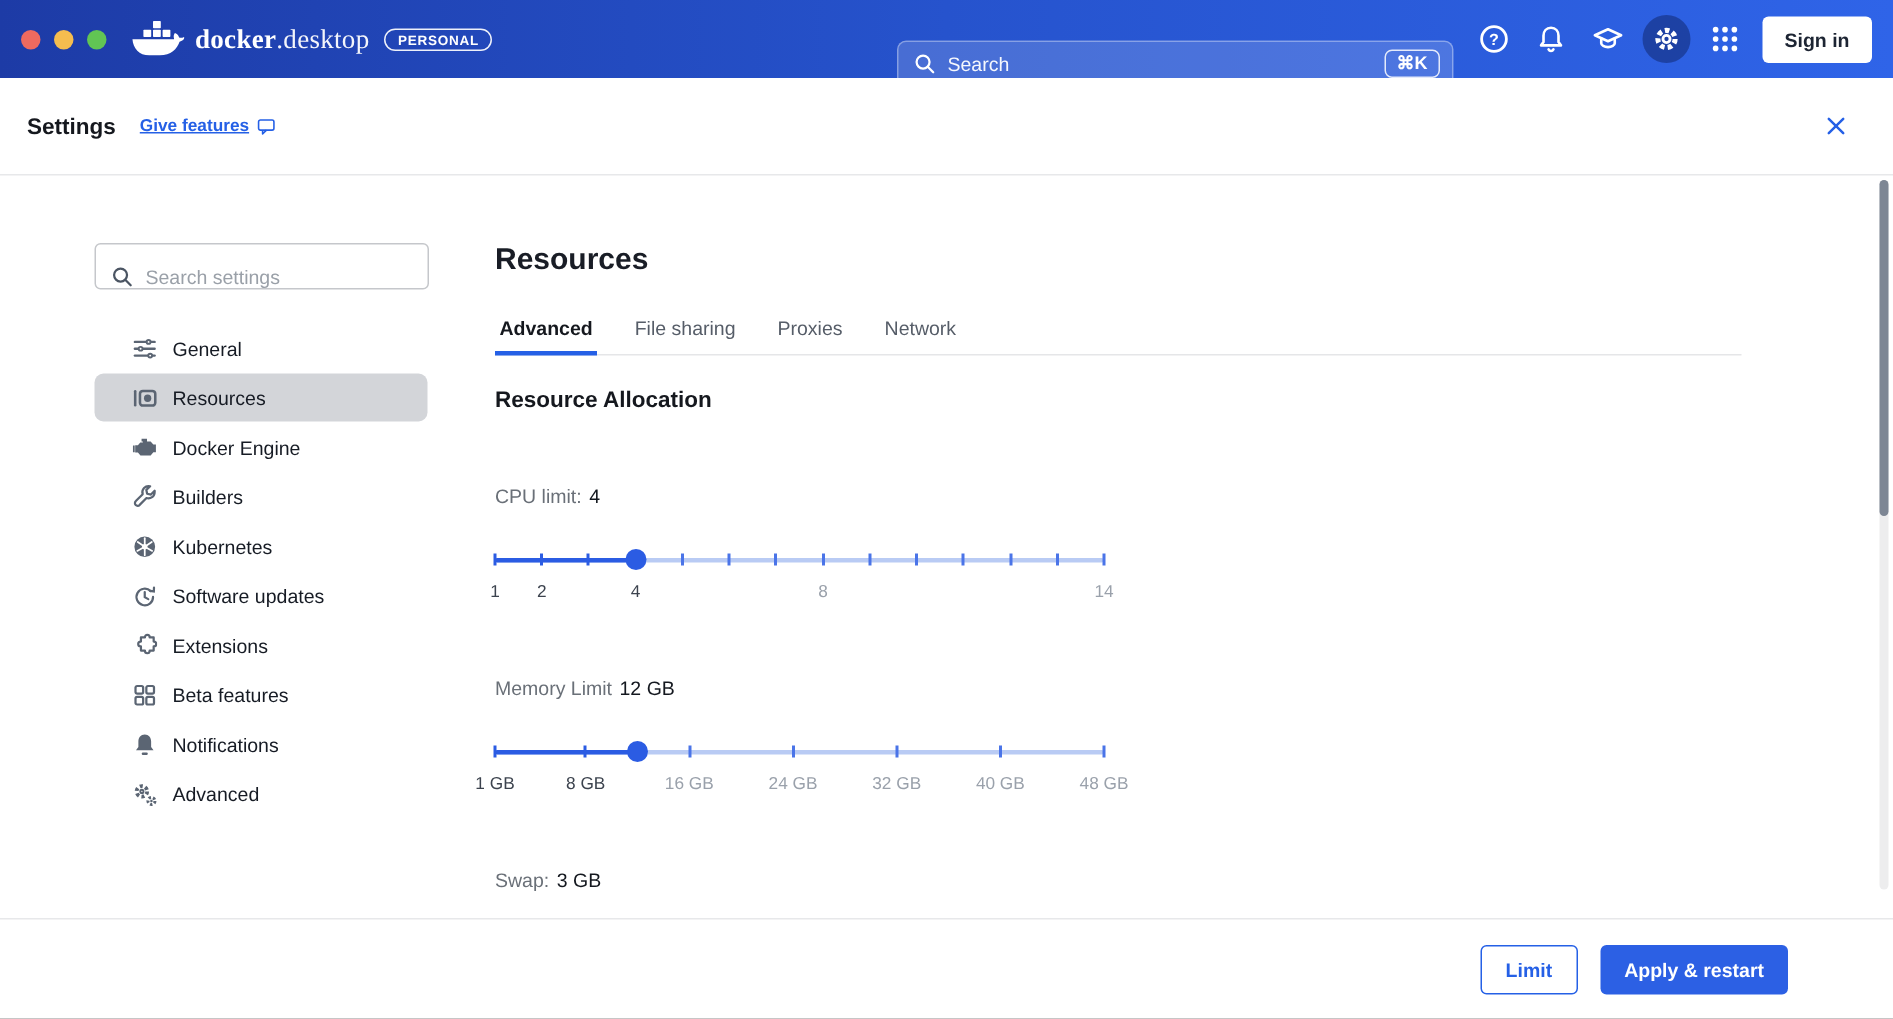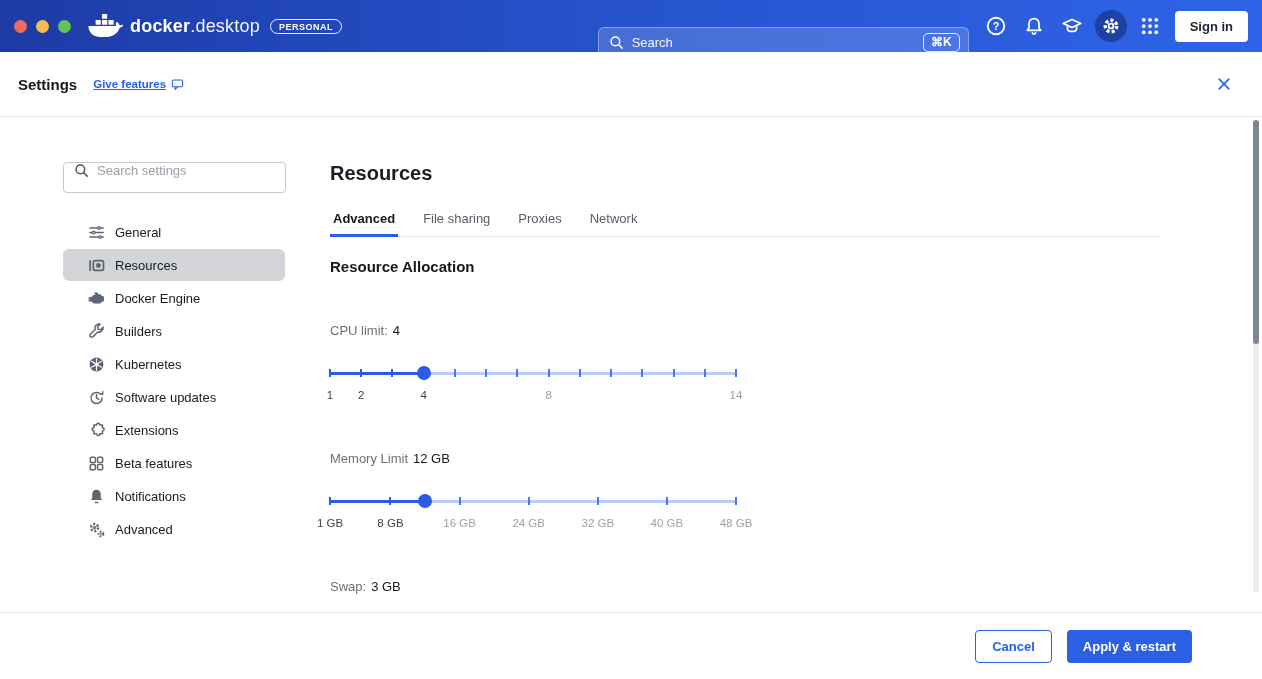--- a/index.html
+++ b/index.html
@@ -5,21 +5,21 @@
   * { margin:0; padding:0; box-sizing:border-box; }
   body { background:#555; font-family:"Liberation Sans", sans-serif; }
   .app { position:relative; width:1262px; height:679px; background:#fff; overflow:hidden; }
 
   
   .titlebar { height:52px; display:flex; align-items:center; padding:0 8px 0 14px;
     background:linear-gradient(90deg,#1d3ba6 0%, #2653cd 50%, #2f64e8 100%); color:#fff; }
   .traffic { display:flex; gap:9px; }
   .tl { width:13px; height:13px; border-radius:50%; display:inline-block; }
   .tl.red{ background:#ee6a5f; } .tl.yellow{ background:#f5bd4f; } .tl.green{ background:#61c554; }
-  .brand { display:flex; align-items:center; margin-left:16px; gap:7px; }
+  .brand { display:flex; align-items:center; margin-left:16px; gap:7px;font-family:Liberation Serif, serif; }
   .brand svg { width:36px; height:27px; }
   .logo-txt { font-size:18px; letter-spacing:.2px; white-space:nowrap; }
   .logo-bold { font-weight:700; }
   .logo-light { font-weight:400; opacity:.95; }
   .plan-badge { margin-left:10px; border:1.5px solid rgba(255,255,255,.92); border-radius:999px;
     padding:2px 8px 1px; font-size:9px; font-weight:700; letter-spacing:.5px; color:#fff; }
   .tb-search { margin-left:auto; width:371px; height:31px; border-radius:6px;
     background:rgba(255,255,255,.16); border:1px solid rgba(255,255,255,.34);
     display:flex; align-items:center; gap:8px; padding:0 8px 0 10px;margin-top:32px; }
   .tb-search svg { width:15px; height:15px; color:#fff; flex:0 0 auto; }
@@ -42,21 +42,21 @@
     font-size:11.5px; font-weight:600; text-decoration:underline; cursor:pointer; }
   .feedback svg { width:13px; height:13px; }
   .close-x { margin-left:auto; background:none; border:none; cursor:pointer; color:#2560e6;
     display:grid; place-items:center; width:24px; height:24px; }
   .close-x svg { width:14px; height:14px; }
 
   
   .page-body { display:flex; height:495px; }
   .sidebar { width:310px; padding:45px 0 0 63px; flex:0 0 auto; }
   .sb-search { width:223px; height:31px; border:1px solid #c5c7cb; border-radius:4px;
-    display:flex; align-items:flex-start; gap:8px; padding:0 10px; color:#4b5563; }
+    display:flex; align-items:flex-end; gap:8px; padding:0 10px; color:#4b5563; }
   .sb-search svg { width:15px; height:15px; flex:0 0 auto; }
   .sb-search input { flex:1; border:none; outline:none; font-size:13px; font-family:inherit; color:#333; min-width:0; }
   .sb-search input::placeholder { color:#9aa0a8; }
   .sb-nav { margin-top:23px; width:222px; display:flex; flex-direction:column; }
   .sb-item { height:32px; margin-bottom:1px; display:flex; align-items:center; gap:10px;
     padding-left:25px; border-radius:6px; cursor:pointer; }
   .sb-item.selected { background:#d3d5d9; }
   .sb-icon { width:17px; height:17px; color:#5b6573; flex:0 0 auto; }
   .sb-label { font-size:13px; color:#161b24; }
 
@@ -468,16 +468,16 @@
           </div>
         </div>
     </main>
   </div>
 
   <div class="scrollbar">
     <div class="scroll-thumb"></div>
   </div>
 
   <footer class="footer">
-    <button class="btn btn-outline">Cancel</button>
+    <button class="btn btn-outline">Limit</button>
     <button class="btn btn-filled">Apply &amp; restart</button>
   </footer>
 </div>
 
 </body></html>

